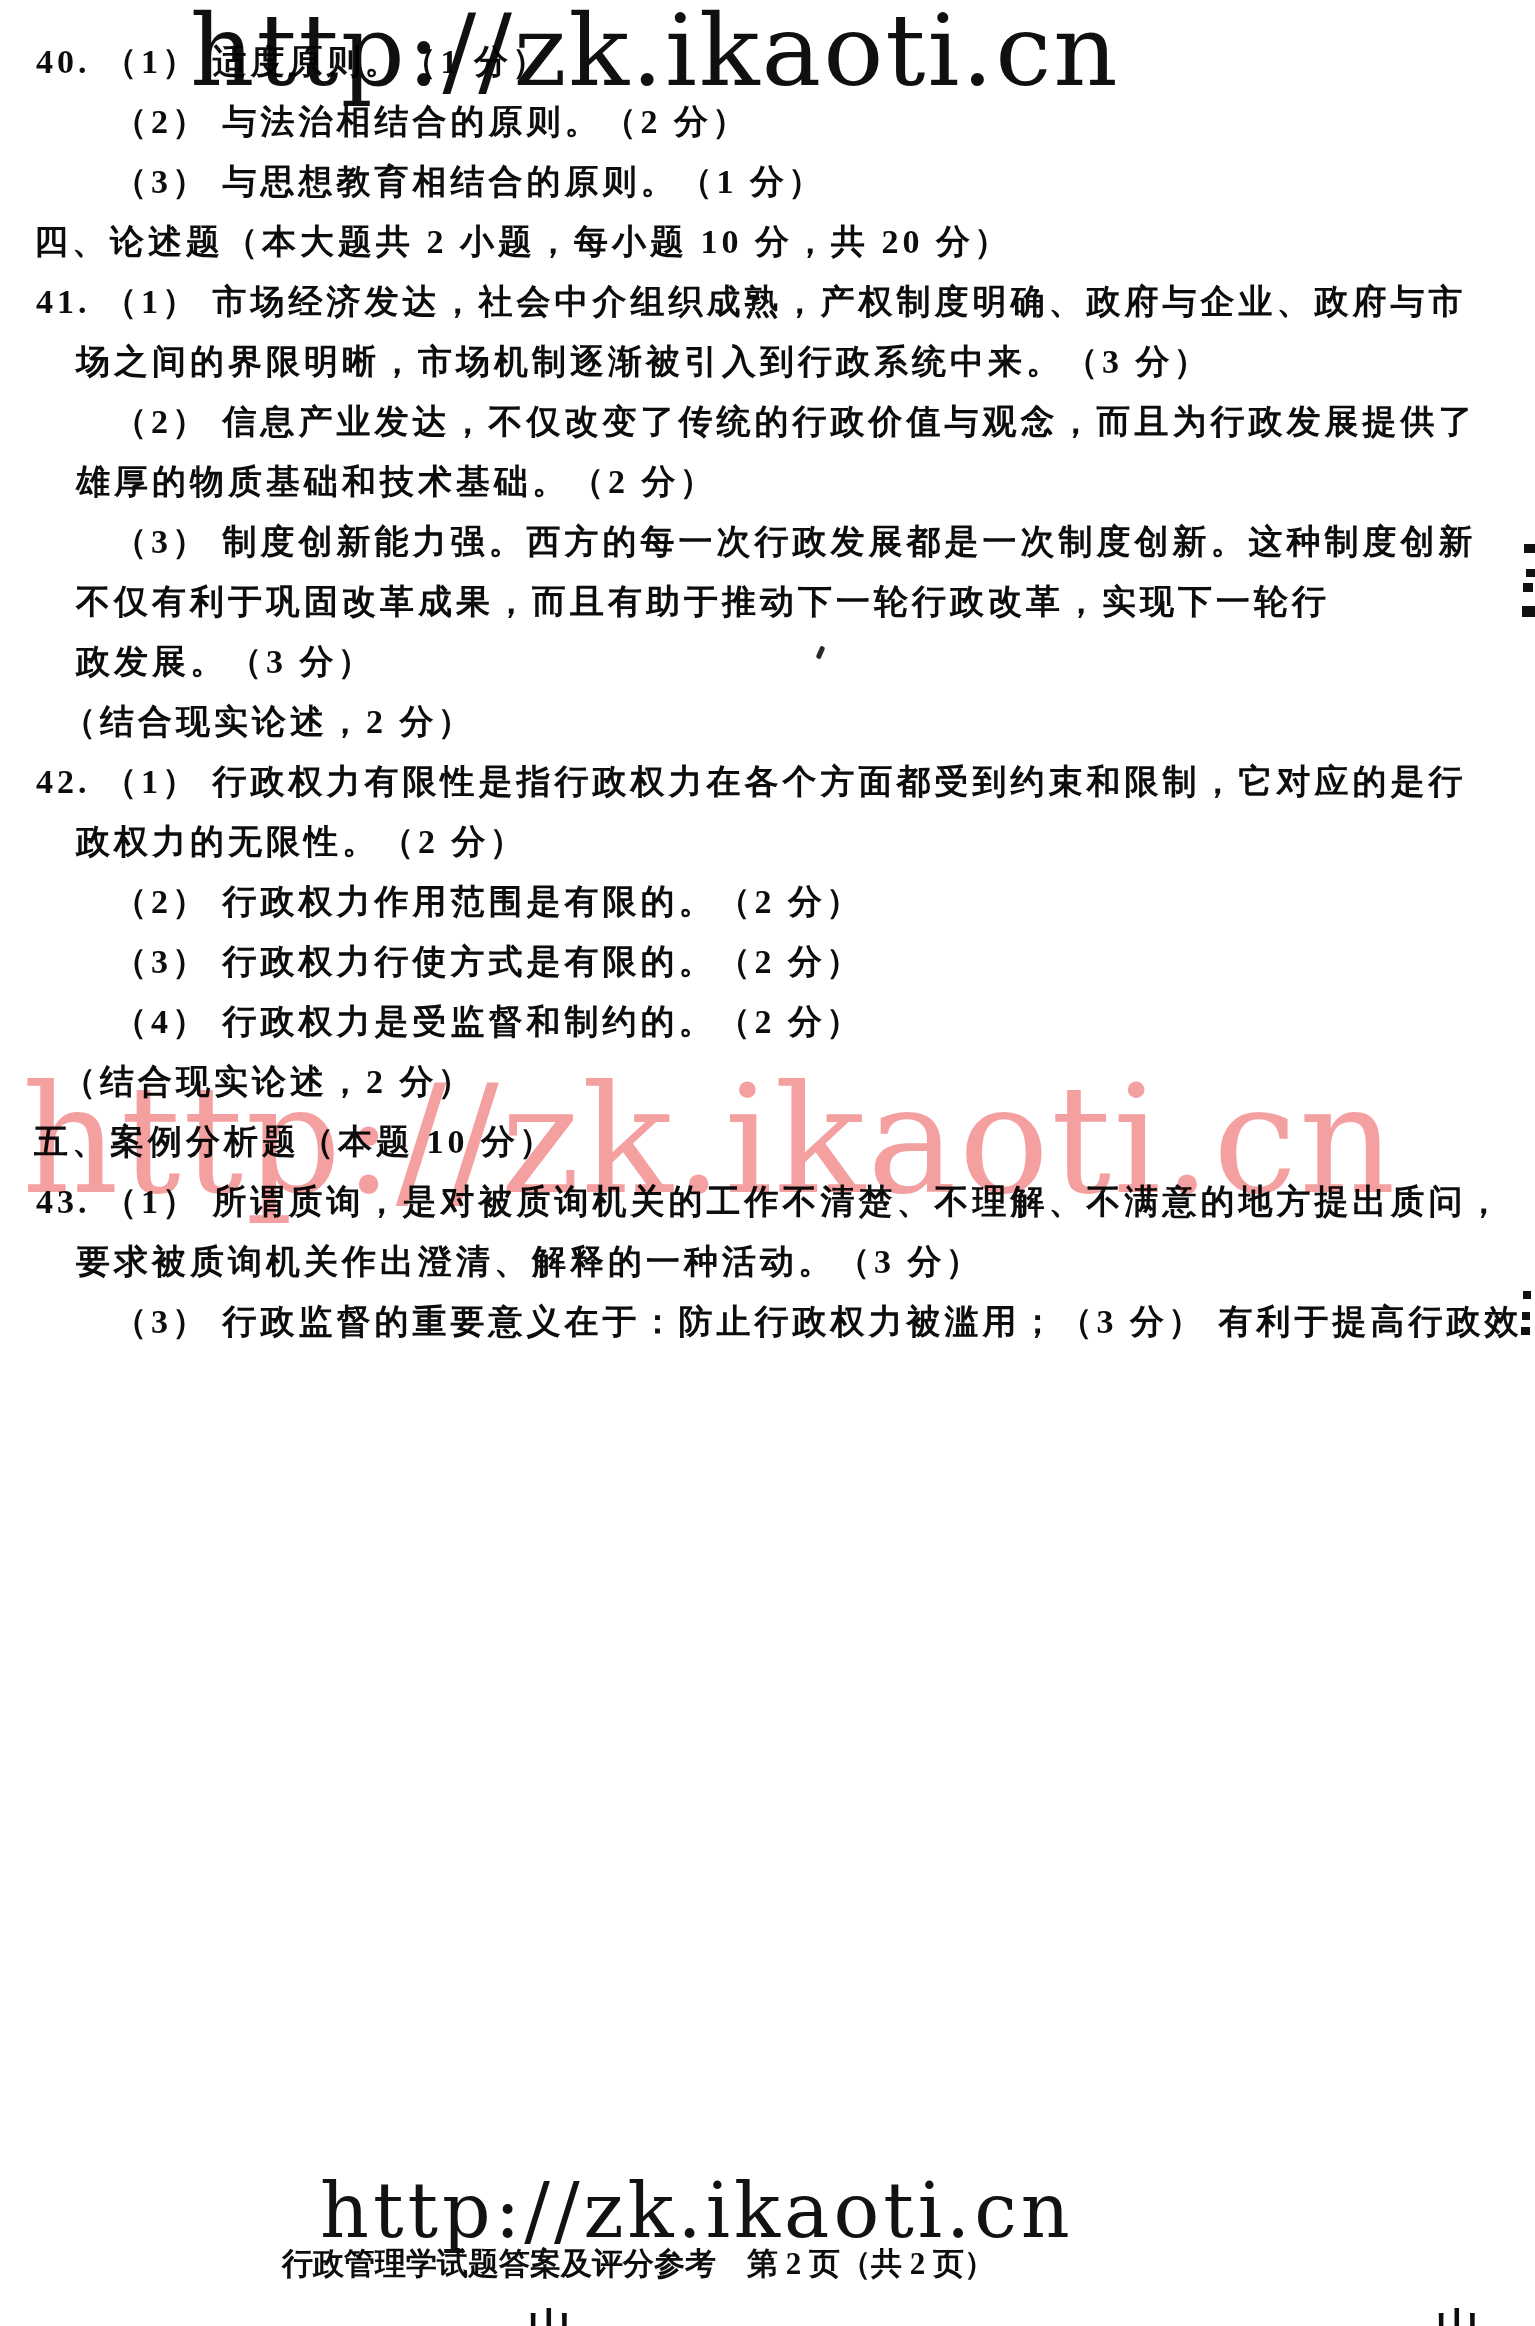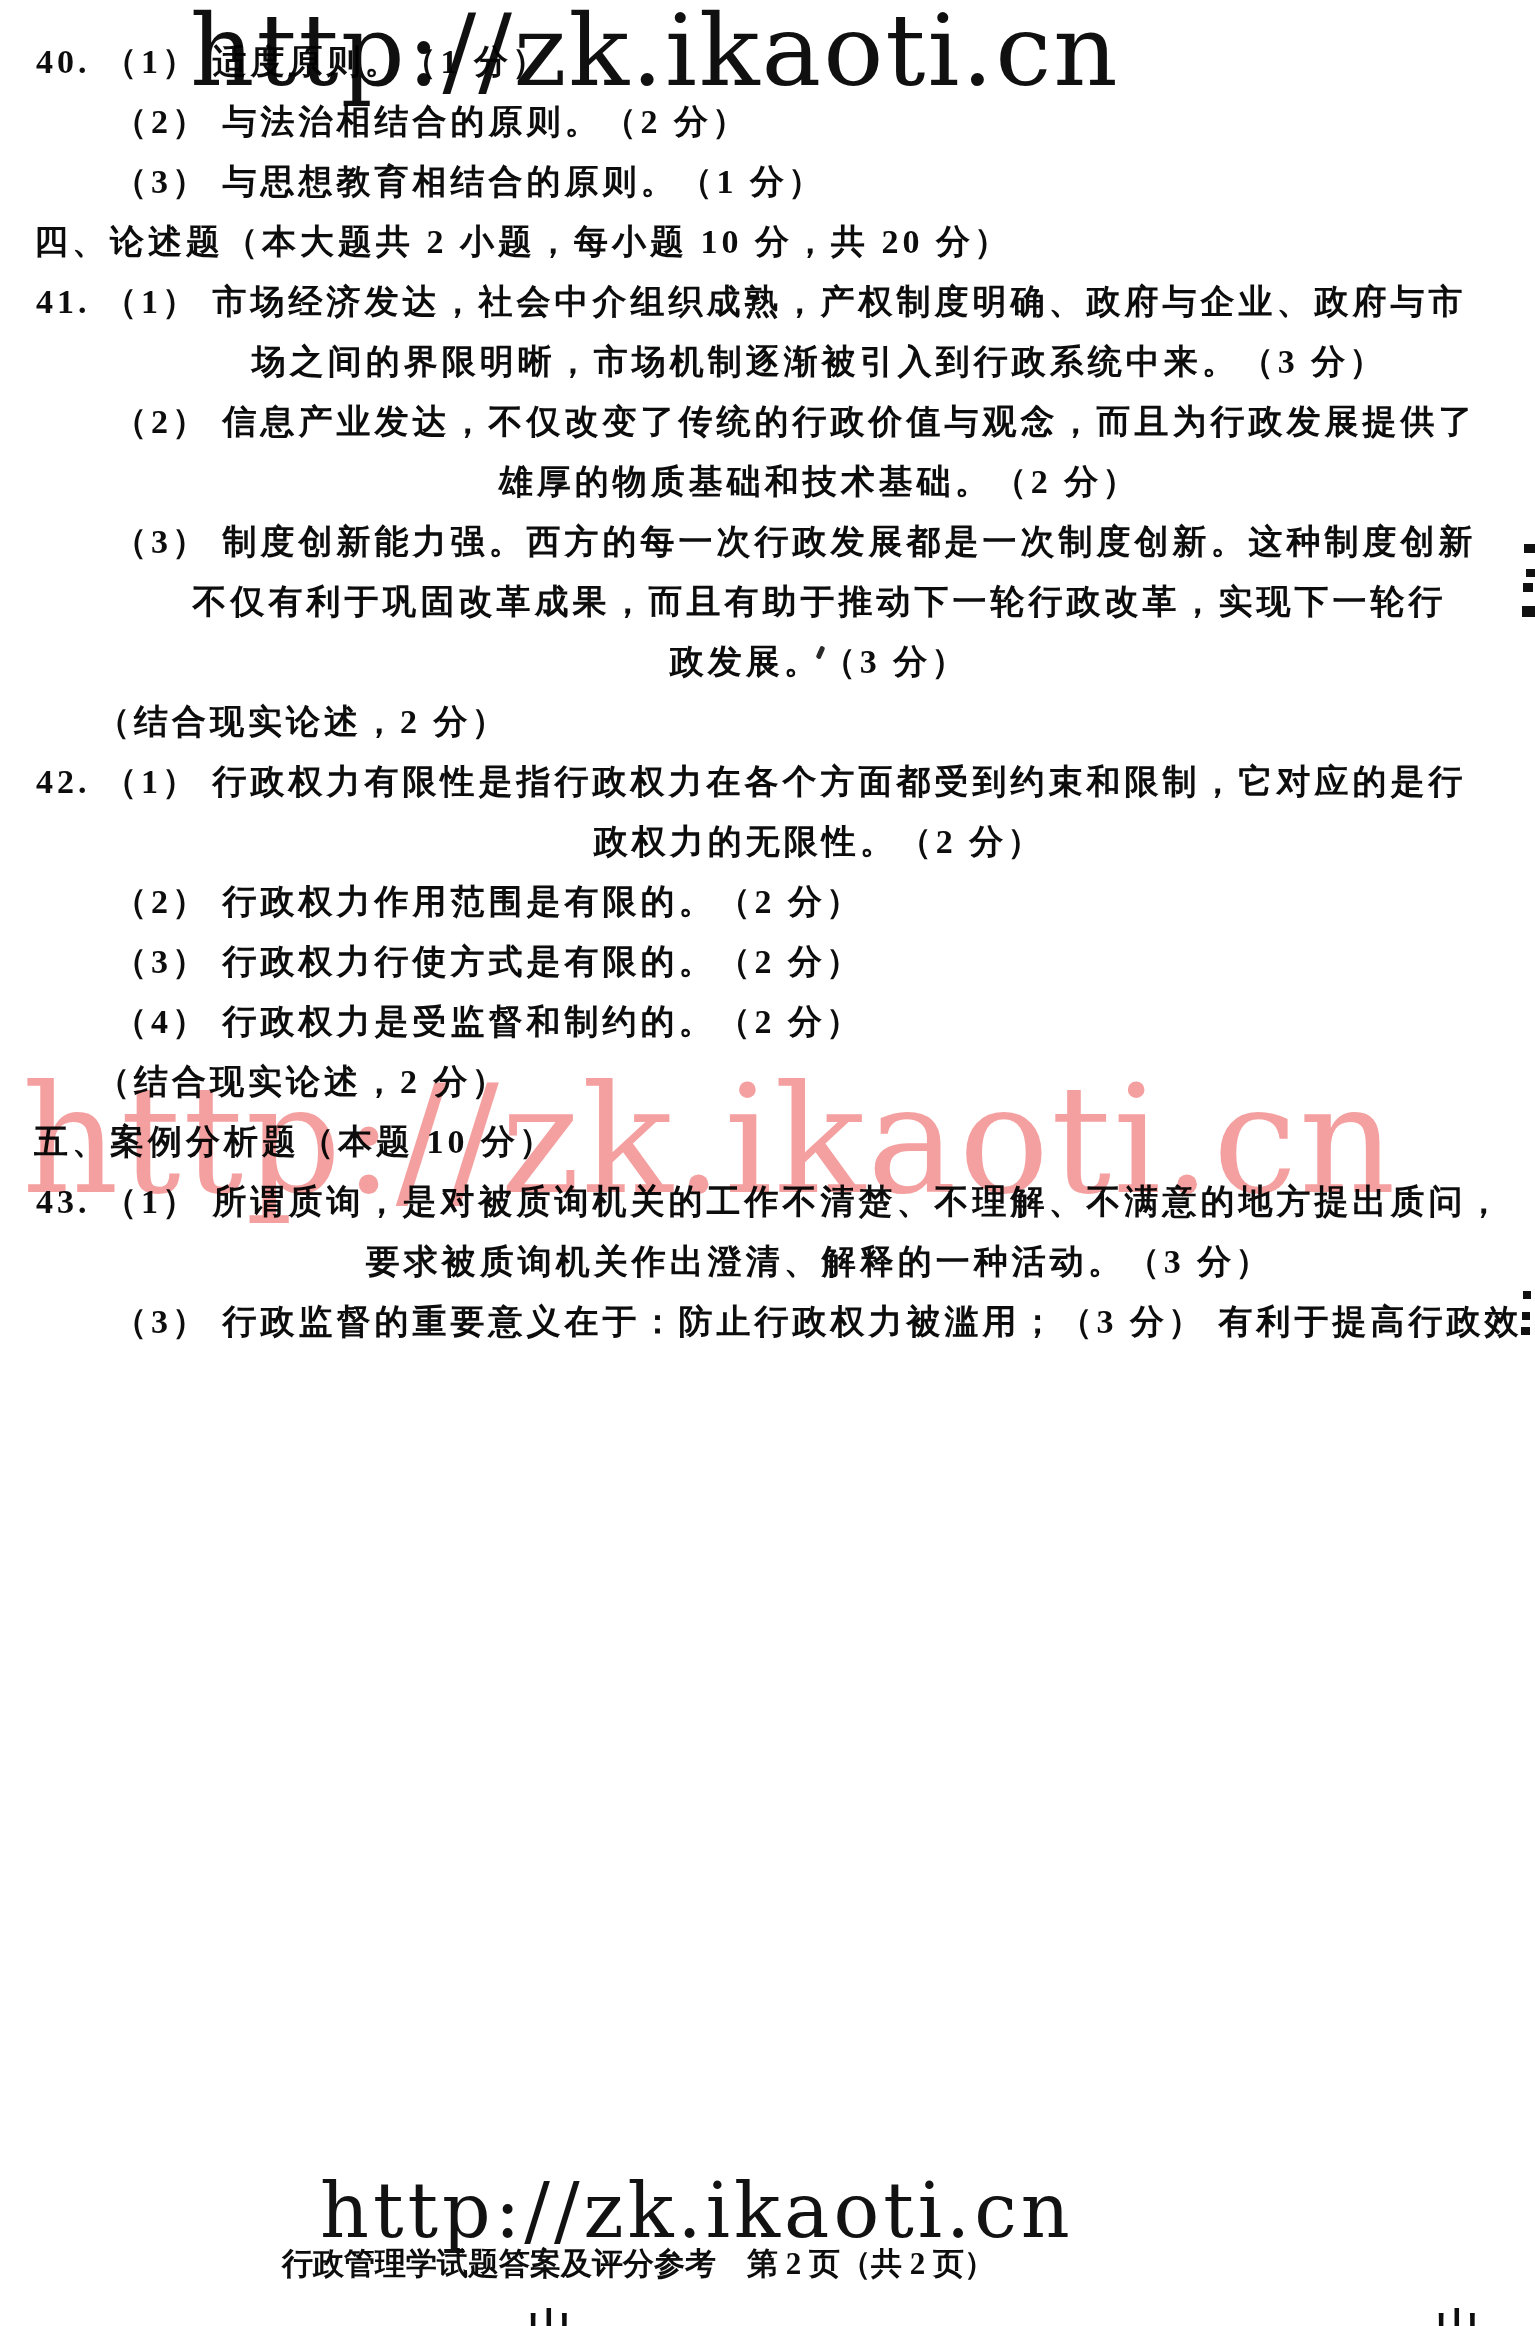--- a/index.html
+++ b/index.html
@@ -29,22 +29,22 @@
   .line {
     line-height: 60px;
     font-size: 34px;
     letter-spacing: 4px;
     color: #0d0d0d;
     font-weight: 600;
     white-space: nowrap;
   }
   .indent-q    { padding-left: 36px; }
   .indent-sub  { padding-left: 113px; }
-  .indent-cont { padding-left: 104px; text-align: center; }
-  .indent-note { padding-left: 96px; }
+  .indent-cont { padding-left: 76px; }
+  .indent-note { padding-left: 62px; }
   .indent-sec  { padding-left: 34px; font-weight: 800; }
   
   .wm {
     position: absolute;
     font-family: "DejaVu Serif", serif;
     white-space: nowrap;
     mix-blend-mode: multiply;
     pointer-events: none;
   }
   .wm-top {

